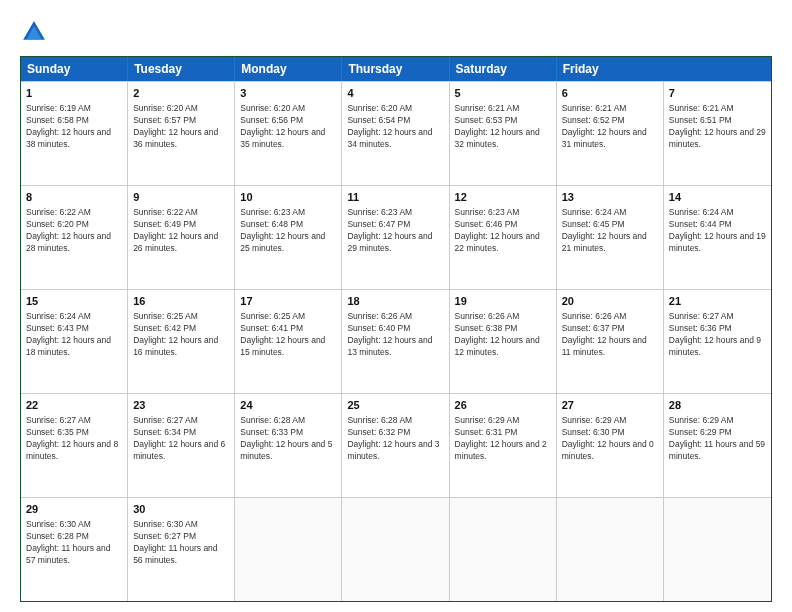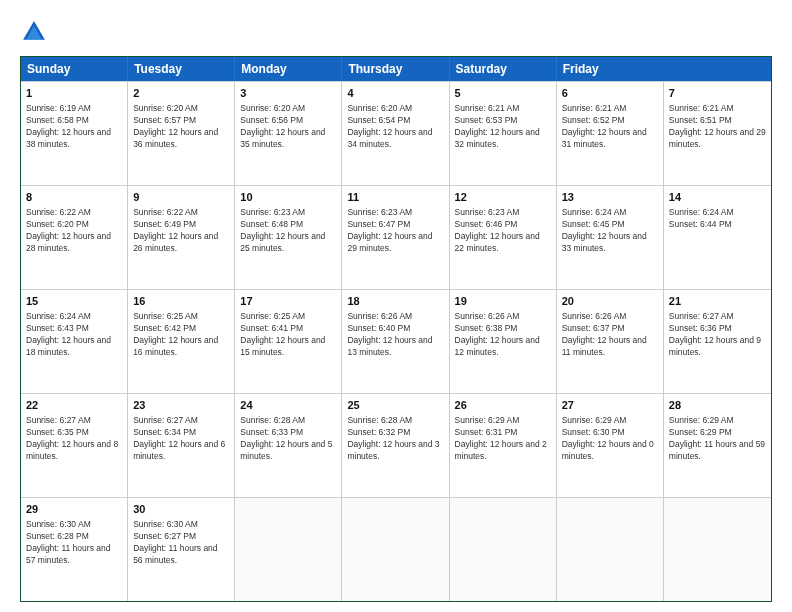--- a/index.html
+++ b/index.html
@@ -146,22 +146,22 @@
           <div class="cal-cell"><span class="day-num">5</span><span class="cell-text">Sunrise: 6:21 AM</span><br><span class="cell-text">Sunset: 6:53 PM</span><br><span class="cell-text">Daylight: 12 hours and 32 minutes.</span></div>
           <div class="cal-cell"><span class="day-num">6</span><span class="cell-text">Sunrise: 6:21 AM</span><br><span class="cell-text">Sunset: 6:52 PM</span><br><span class="cell-text">Daylight: 12 hours and 31 minutes.</span></div>
           <div class="cal-cell"><span class="day-num">7</span><span class="cell-text">Sunrise: 6:21 AM</span><br><span class="cell-text">Sunset: 6:51 PM</span><br><span class="cell-text">Daylight: 12 hours and 29 minutes.</span></div>
         </div>
         <div class="cal-row">
           <div class="cal-cell"><span class="day-num">8</span><span class="cell-text">Sunrise: 6:22 AM</span><br><span class="cell-text">Sunset: 6:20 PM</span><br><span class="cell-text">Daylight: 12 hours and 28 minutes.</span></div>
           <div class="cal-cell"><span class="day-num">9</span><span class="cell-text">Sunrise: 6:22 AM</span><br><span class="cell-text">Sunset: 6:49 PM</span><br><span class="cell-text">Daylight: 12 hours and 26 minutes.</span></div>
           <div class="cal-cell"><span class="day-num">10</span><span class="cell-text">Sunrise: 6:23 AM</span><br><span class="cell-text">Sunset: 6:48 PM</span><br><span class="cell-text">Daylight: 12 hours and 25 minutes.</span></div>
           <div class="cal-cell"><span class="day-num">11</span><span class="cell-text">Sunrise: 6:23 AM</span><br><span class="cell-text">Sunset: 6:47 PM</span><br><span class="cell-text">Daylight: 12 hours and 29 minutes.</span></div>
           <div class="cal-cell"><span class="day-num">12</span><span class="cell-text">Sunrise: 6:23 AM</span><br><span class="cell-text">Sunset: 6:46 PM</span><br><span class="cell-text">Daylight: 12 hours and 22 minutes.</span></div>
-          <div class="cal-cell"><span class="day-num">13</span><span class="cell-text">Sunrise: 6:24 AM</span><br><span class="cell-text">Sunset: 6:45 PM</span><br><span class="cell-text">Daylight: 12 hours and 33 minutes.</span></div>
-          <div class="cal-cell"><span class="day-num">14</span><span class="cell-text">Sunrise: 6:24 AM</span><br><span class="cell-text">Sunset: 6:44 PM</span><br></div>
+          <div class="cal-cell"><span class="day-num">13</span><span class="cell-text">Sunrise: 6:24 AM</span><br><span class="cell-text">Sunset: 6:45 PM</span><br><span class="cell-text">Daylight: 12 hours and 21 minutes.</span></div>
+          <div class="cal-cell"><span class="day-num">14</span><span class="cell-text">Sunrise: 6:24 AM</span><br><span class="cell-text">Sunset: 6:44 PM</span><br><span class="cell-text">Daylight: 12 hours and 19 minutes.</span></div>
         </div>
         <div class="cal-row">
           <div class="cal-cell"><span class="day-num">15</span><span class="cell-text">Sunrise: 6:24 AM</span><br><span class="cell-text">Sunset: 6:43 PM</span><br><span class="cell-text">Daylight: 12 hours and 18 minutes.</span></div>
           <div class="cal-cell"><span class="day-num">16</span><span class="cell-text">Sunrise: 6:25 AM</span><br><span class="cell-text">Sunset: 6:42 PM</span><br><span class="cell-text">Daylight: 12 hours and 16 minutes.</span></div>
           <div class="cal-cell"><span class="day-num">17</span><span class="cell-text">Sunrise: 6:25 AM</span><br><span class="cell-text">Sunset: 6:41 PM</span><br><span class="cell-text">Daylight: 12 hours and 15 minutes.</span></div>
           <div class="cal-cell"><span class="day-num">18</span><span class="cell-text">Sunrise: 6:26 AM</span><br><span class="cell-text">Sunset: 6:40 PM</span><br><span class="cell-text">Daylight: 12 hours and 13 minutes.</span></div>
           <div class="cal-cell"><span class="day-num">19</span><span class="cell-text">Sunrise: 6:26 AM</span><br><span class="cell-text">Sunset: 6:38 PM</span><br><span class="cell-text">Daylight: 12 hours and 12 minutes.</span></div>
           <div class="cal-cell"><span class="day-num">20</span><span class="cell-text">Sunrise: 6:26 AM</span><br><span class="cell-text">Sunset: 6:37 PM</span><br><span class="cell-text">Daylight: 12 hours and 11 minutes.</span></div>
           <div class="cal-cell"><span class="day-num">21</span><span class="cell-text">Sunrise: 6:27 AM</span><br><span class="cell-text">Sunset: 6:36 PM</span><br><span class="cell-text">Daylight: 12 hours and 9 minutes.</span></div>
         </div>

